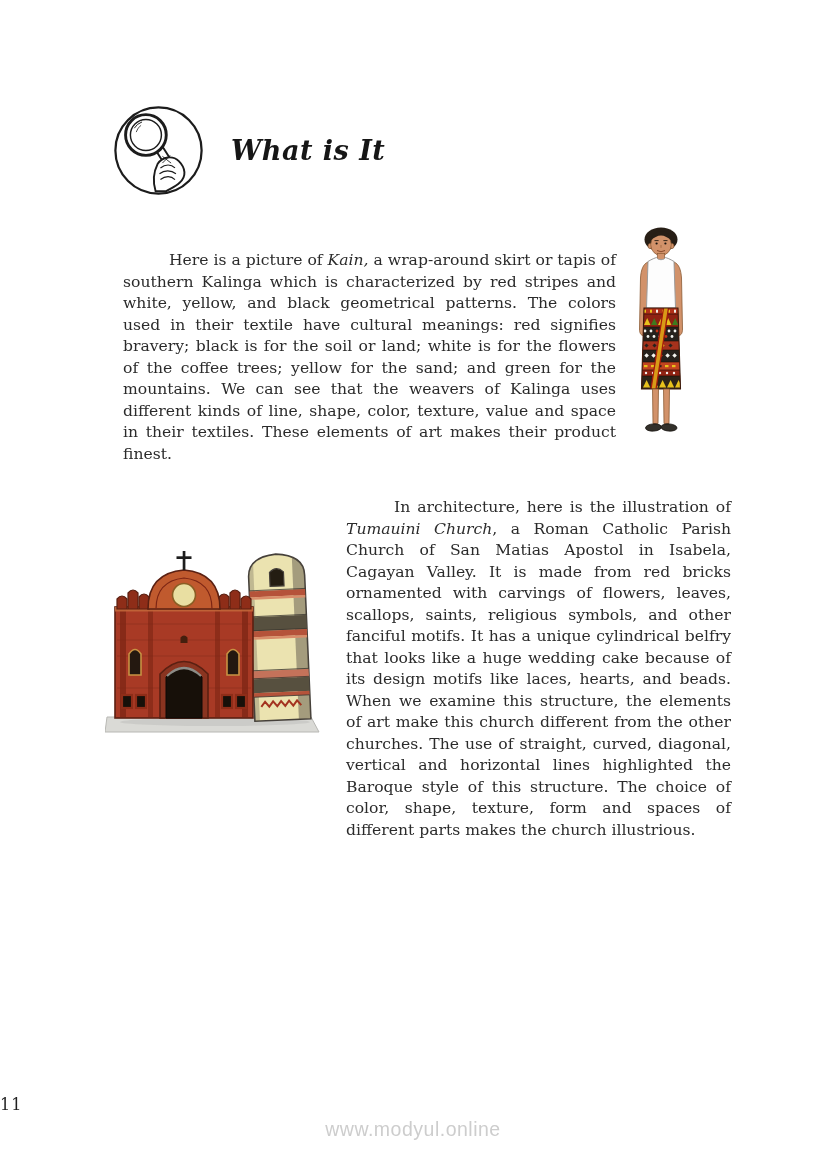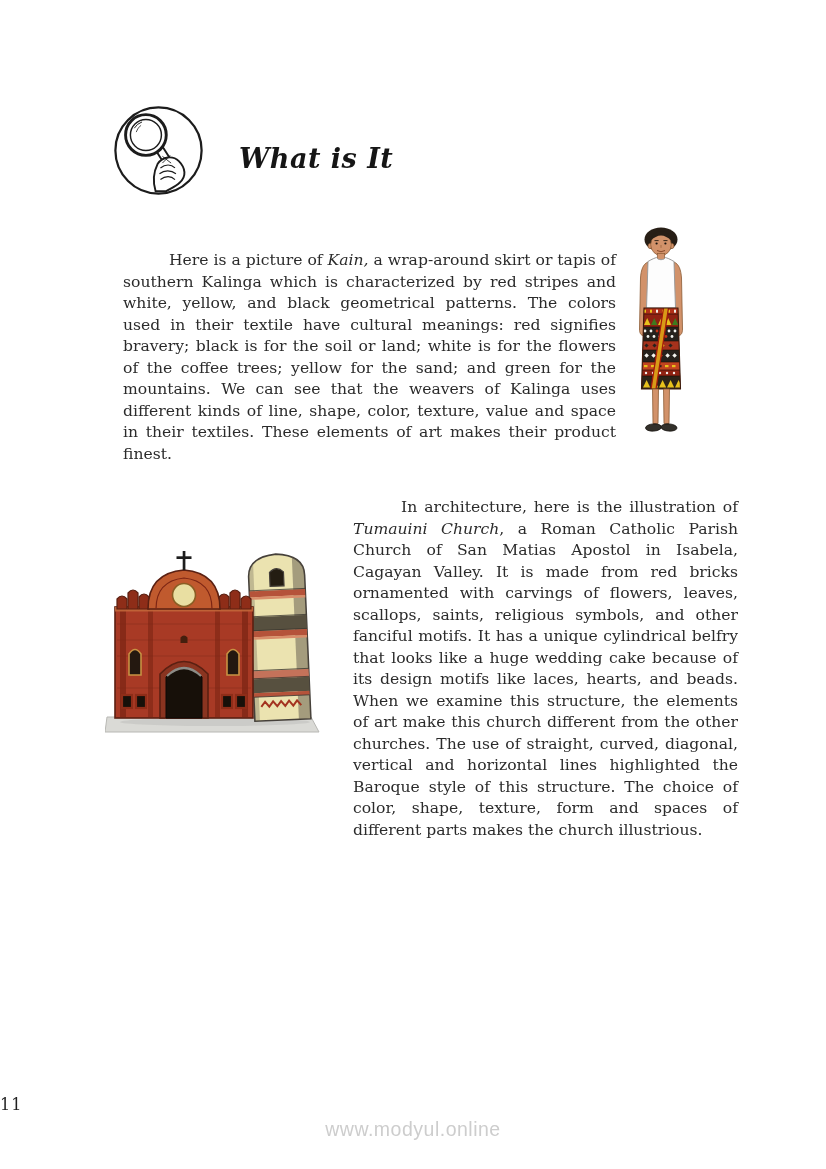--- a/index.html
+++ b/index.html
@@ -2,31 +2,31 @@
 <html><head>
 <meta charset="utf-8">
 <style>
   html,body { margin:0; padding:0; background:#ffffff; }
   .page {
     position:relative; width:826px; height:1169px; background:#ffffff;
     font-family:"DejaVu Serif", serif; overflow:hidden; margin:0 auto;
   }
   .hdr-icon { position:absolute; left:112px; top:104px; width:93px; height:93px; }
   .title {
-    position:absolute; left:227px; top:130px; margin:12px;
+    position:absolute; left:227px; top:130px; margin:4px;
     font-family:"DejaVu Serif", serif; font-size:27px; line-height:34px;
     font-weight:bold; font-style:italic; color:#161616; letter-spacing:0.5px;
   }
   .para {
     position:absolute; margin:14px; text-align:justify;
     font-size:15.6px; line-height:21.5px; color:#2b2b2b;
   }
   .para .em { font-style:italic; }
   .para-kain { left:109px; top:236px; width:493px; text-indent:46px; }
-  .para-church { left:339px; top:483px; width:385px; text-indent:48px; }
+  .para-church { left:332px; top:483px; width:385px; text-indent:48px; }
   .woman-illustration { position:absolute; left:629px; top:226px; width:64px; height:212px; }
   .church-illustration { position:absolute; left:105px; top:544px; width:218px; height:192px; }
   .page-number {
     position:absolute; left:0; top:1095px; width:100%; text-align:left;
     font-size:16px; color:#1f1f1f; letter-spacing:1px;
   }
   .watermark {
     position:absolute; left:0; top:1118px; width:100%; text-align:center;
     font-family:"Liberation Sans", sans-serif; font-size:19.5px;
     color:#cdcdcd; letter-spacing:0.5px;

